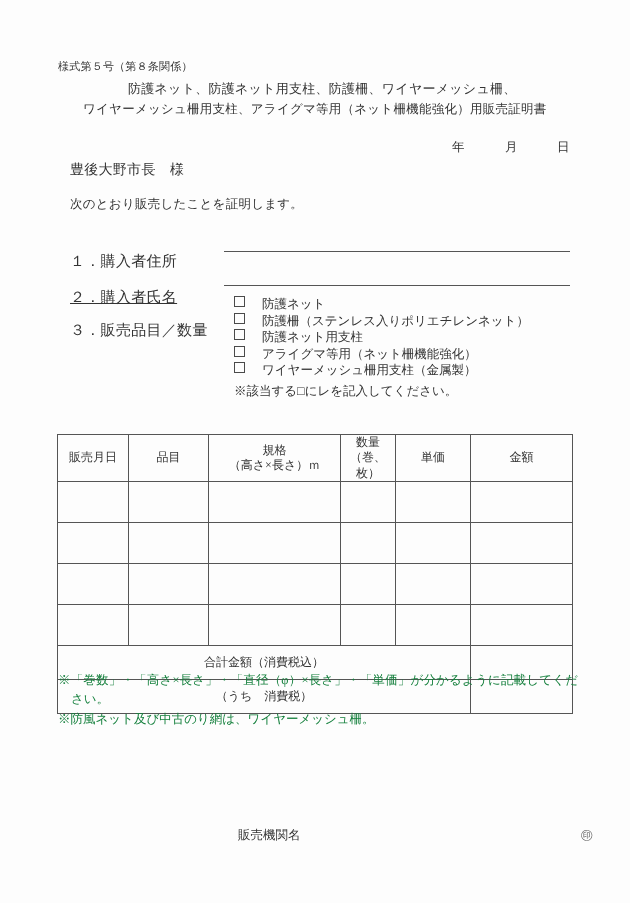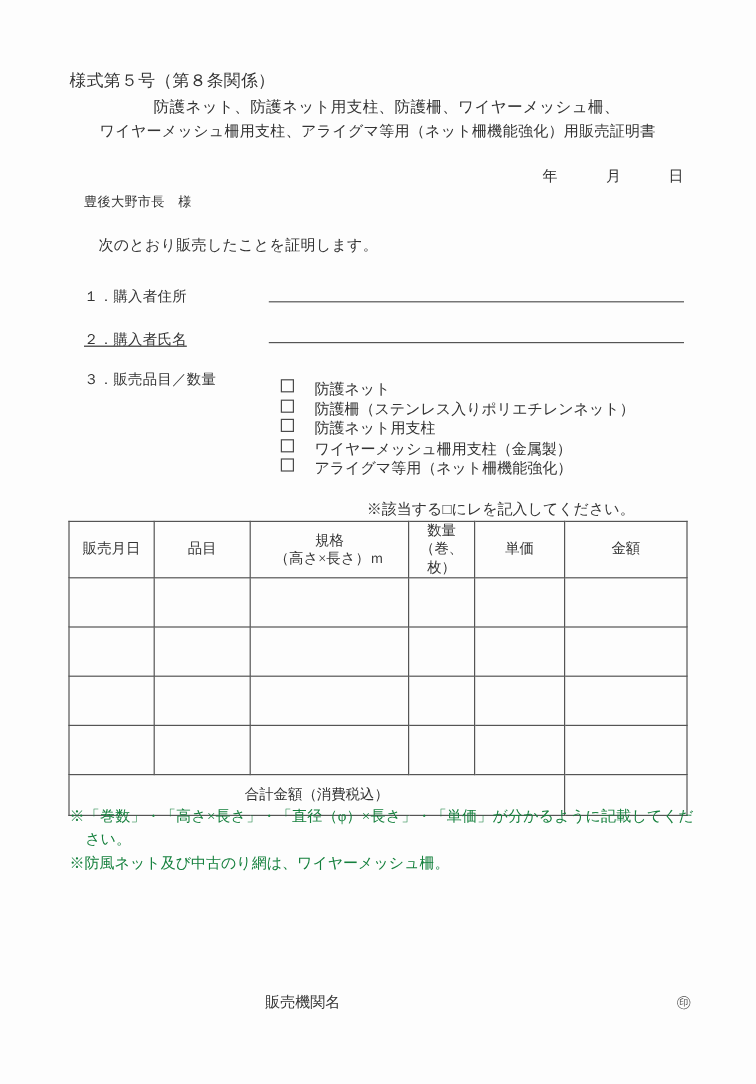--- a/index.html
+++ b/index.html
@@ -27,21 +27,21 @@
   .tx {
     position: absolute;
     white-space: nowrap;
     letter-spacing: 0.02em;
     color: #333333;
   }
 
   .form-no {
     left: 58px;
     top: 59px;
-    font-size: 14px;
+    font-size: 11px;
   }
   .title-l2 {
     left: 128px;
     top: 80px;
     font-size: 13px;
   }
   .title-l3 {
     left: 83px;
     top: 101px;
     font-size: 12.5px;
@@ -60,53 +60,52 @@
     font-size: 12.5px;
     color: #333333;
   }
   .d-year  { left: 22px; }
   .d-month { left: 75px; }
   .d-day   { left: 127px; }
 
   .addressee {
     left: 70px;
     top: 161px;
-    font-size: 11px;
+    font-size: 14px;
   }
   .statement {
     left: 70px;
     top: 196px;
     font-size: 12.5px;
-    margin-left: 12px;
   }
 
   
   .field-label {
-    font-size: 12px;
+    font-size: 15px;
+    margin-top: 13px;
   }
   .f1-label { left: 70px; top: 239px; }
   .f2-label { left: 70px; top: 275px; text-decoration: underline; }
   .f3-label { left: 70px; top: 308px; }
 
   .rule {
     position: absolute;
     left: 224px;
     width: 346px;
     height: 0;
     border-bottom: 1px solid #555555;
   }
   .rule-1 { top: 251px; }
   .rule-2 { top: 285px; }
 
   
   .check-list {
     position: absolute;
     left: 234px;
-    top: 316px;
-    text-align: right;
+    top: 296px;
   }
   .check-item {
     display: flex;
     align-items: baseline;
     height: 16.5px;
     font-size: 12.5px;
     color: #333333;
     white-space: nowrap;
   }
   .cb-box {
@@ -117,21 +116,21 @@
     margin-right: 17px;
     flex: 0 0 auto;
     position: relative;
     top: -1px;
     background: transparent;
   }
   .check-note {
     font-size: 12.5px;
     color: #333333;
     white-space: nowrap;
-    margin-top: 17px;
+    margin-top: 4px;
     height: 16.5px;
   }
 
   
   .tbl-wrap {
     position: absolute;
     left: 57px;
     top: 434px;
     width: 515px;
   }
@@ -169,21 +168,21 @@
     text-align: justify;
   }
   .note-hang {
     padding-left: 13px;
     text-indent: -13px;
   }
 
   
   .sign-row {
     position: absolute;
-    left: 221px;
+    left: 238px;
     top: 827px;
     width: 355px;
     height: 18px;
   }
   .sign-label {
     position: absolute;
     left: 0;
     top: 0;
     font-size: 12.5px;
     color: #333333;
@@ -230,25 +229,25 @@
     <div class="check-item">
       <span class="cb-box"></span>
       <span>防護柵（ステンレス入りポリエチレンネット）</span>
     </div>
     <div class="check-item">
       <span class="cb-box"></span>
       <span>防護ネット用支柱</span>
     </div>
     <div class="check-item">
       <span class="cb-box"></span>
+      <span>アライグマ等用（ネット柵機能強化）</span>
+    </div>
+    <div class="check-item">
+      <span class="cb-box"></span>
       <span>ワイヤーメッシュ柵用支柱（金属製）</span>
-    </div>
-    <div class="check-item">
-      <span class="cb-box"></span>
-      <span>アライグマ等用（ネット柵機能強化）</span>
     </div>
     <div class="check-note">※該当する□にレを記入してください。</div>
   </div>
 
   <div class="tbl-wrap">
     <table class="sales">
       <colgroup>
         <col style="width:71px">
         <col style="width:80px">
         <col style="width:132px">
@@ -310,20 +309,24 @@
           <td class="body-cell"></td>
           <td class="body-cell"></td>
           <td class="body-cell"></td>
           <td class="body-cell"></td>
         </tr>
 
         <tr>
           <td class="sum-cell" colspan="5">合計金額（消費税込）</td>
           <td class="sum-cell"></td>
         </tr>
+        <tr>
+          <td class="sum-cell" colspan="5">（うち　消費税）</td>
+          <td class="sum-cell"></td>
+        </tr>
       </tbody>
     </table>
   </div>
 
   <div class="notes">
     <p class="note-p note-hang">※「巻数」・「高さ×長さ」・「直径（φ）×長さ」・「単価」が分かるように記載してください。</p>
     <p class="note-p note-hang">※防風ネット及び中古のり網は、ワイヤーメッシュ柵。</p>
   </div>
 
   <div class="sign-row">

